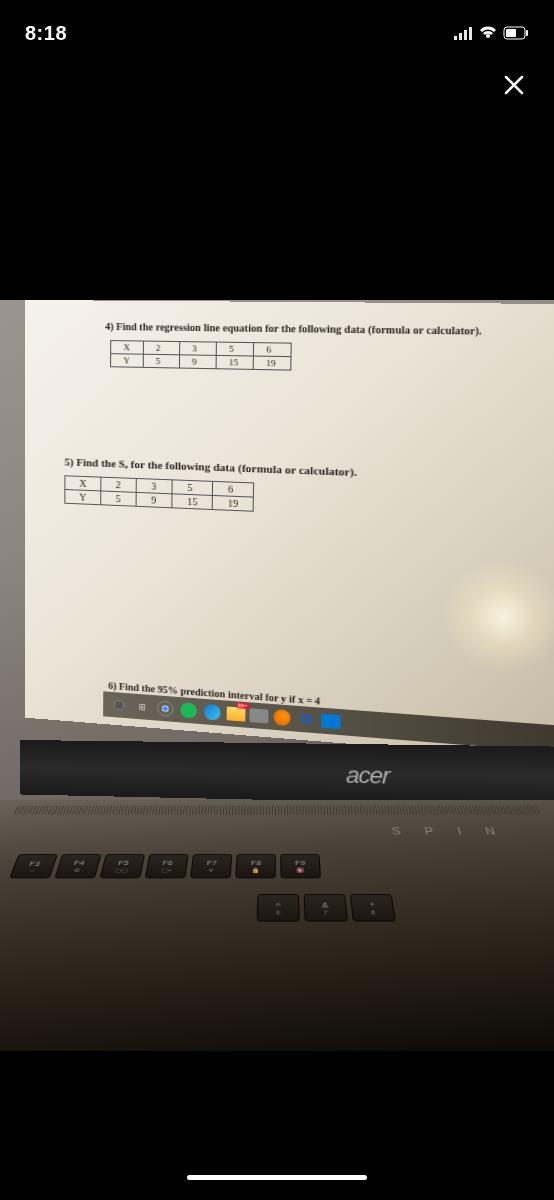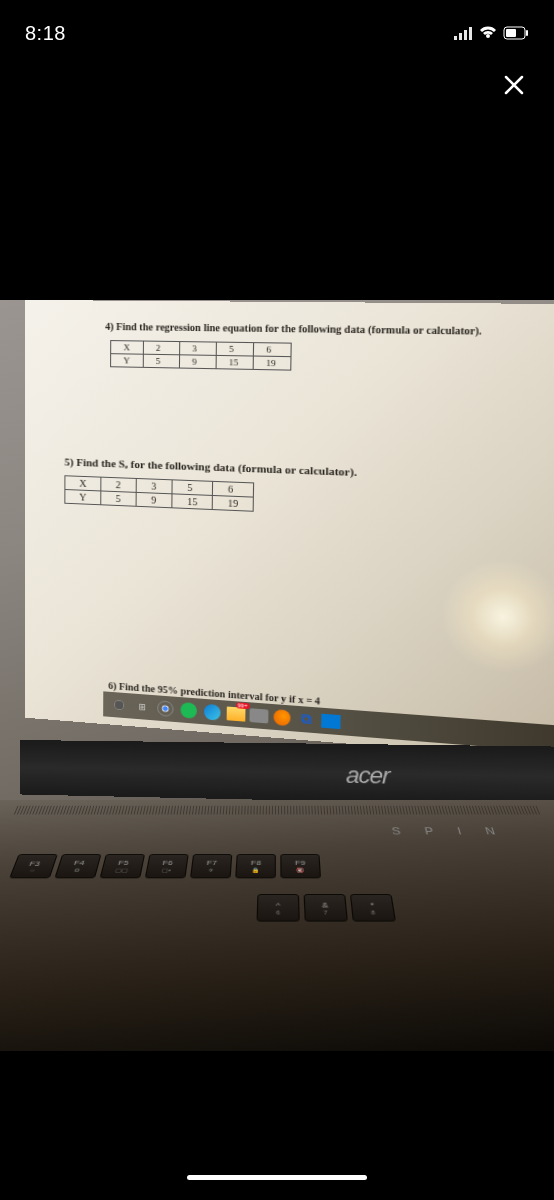--- a/index.html
+++ b/index.html
@@ -17,21 +17,21 @@
   left: 0;
   right: 0;
   height: 30px;
   display: flex;
   justify-content: space-between;
   align-items: center;
   padding: 0 25px;
   color: #fff;
   z-index: 10;
 }
-.status-time { font-size: 20px; font-weight: 400; letter-spacing: 0.5px; }
+.status-time { font-size: 20px; font-weight: 700; letter-spacing: 0.5px; }
 .status-icons { display: flex; gap: 6px; align-items: center; }
 .close-btn {
   position: absolute;
   top: 70px;
   right: 25px;
   width: 30px;
   height: 30px;
   color: #fff;
   font-size: 24px;
   display: flex;

